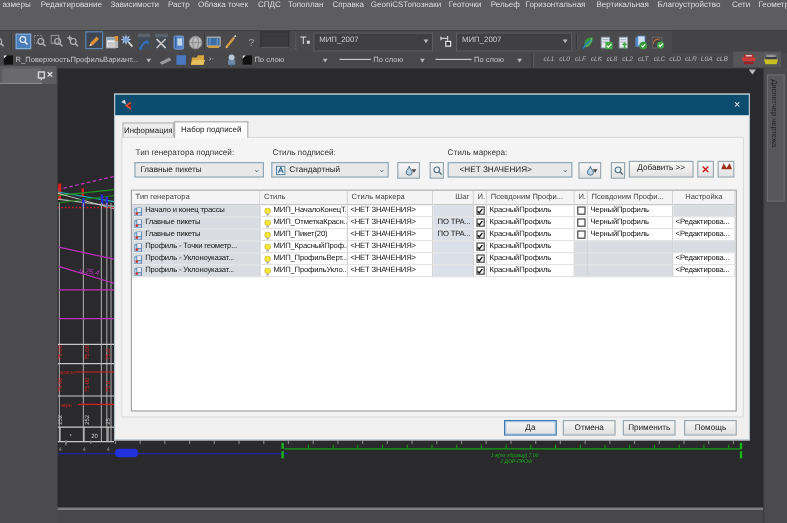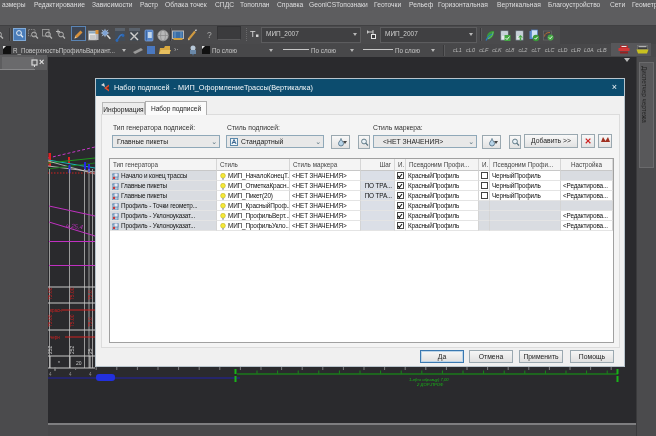--- a/index.html
+++ b/index.html
@@ -397,21 +397,20 @@
 <div class="abs vtext" style="left:641px;top:66px;height:98px;overflow:hidden;color:#222;font-size:6.3px;">Диспетчер чертежа</div>
 <div class="abs" style="left:624px;top:58px;width:0;height:0;border-left:3px solid transparent;border-right:3px solid transparent;border-top:4px solid #b8b8b8;"></div>
 
 <div class="abs dlg">
   <div class="abs titlebar">
     <svg class="abs" style="left:5px;top:4px;" width="10" height="10" viewBox="0 0 10 10">
         <path d="M0 2 L3 0 L4 4 Z" fill="#d8d8d8"></path>
         <path d="M3 5 L8 1.5 L8 8.5 Z" fill="#e05030"></path>
         <path d="M5.5 5 L8 3.2 L8 6.8 Z" fill="#6a2418"></path>
       </svg>
-    <span style="position:absolute;left:18px;">Набор подписей&nbsp;&nbsp;- МИП_ОформлениеТрассы(Вертикалка)</span>
     <span style="position:absolute;right:7px;top:0;font-size:9px;">×</span>
   </div>
   <div class="abs tabrow">
     <div class="tab" style="left:6px;width:43px;background:#ececec;border:1px solid #b8b8b8;border-bottom:none;top:6px;height:13px;">Информация</div>
     <div class="tab" style="left:49px;width:62px;background:#fbfbfb;border:1px solid #b0b0b0;border-bottom:none;z-index:2;">Набор подписей</div>
   </div>
   <div class="abs tabpage"></div>
 
   <div class="lbl" style="left:17px;top:45px;">Тип генератора подписей:</div>
   <div class="lbl" style="left:131px;top:45px;">Стиль подписей:</div>

